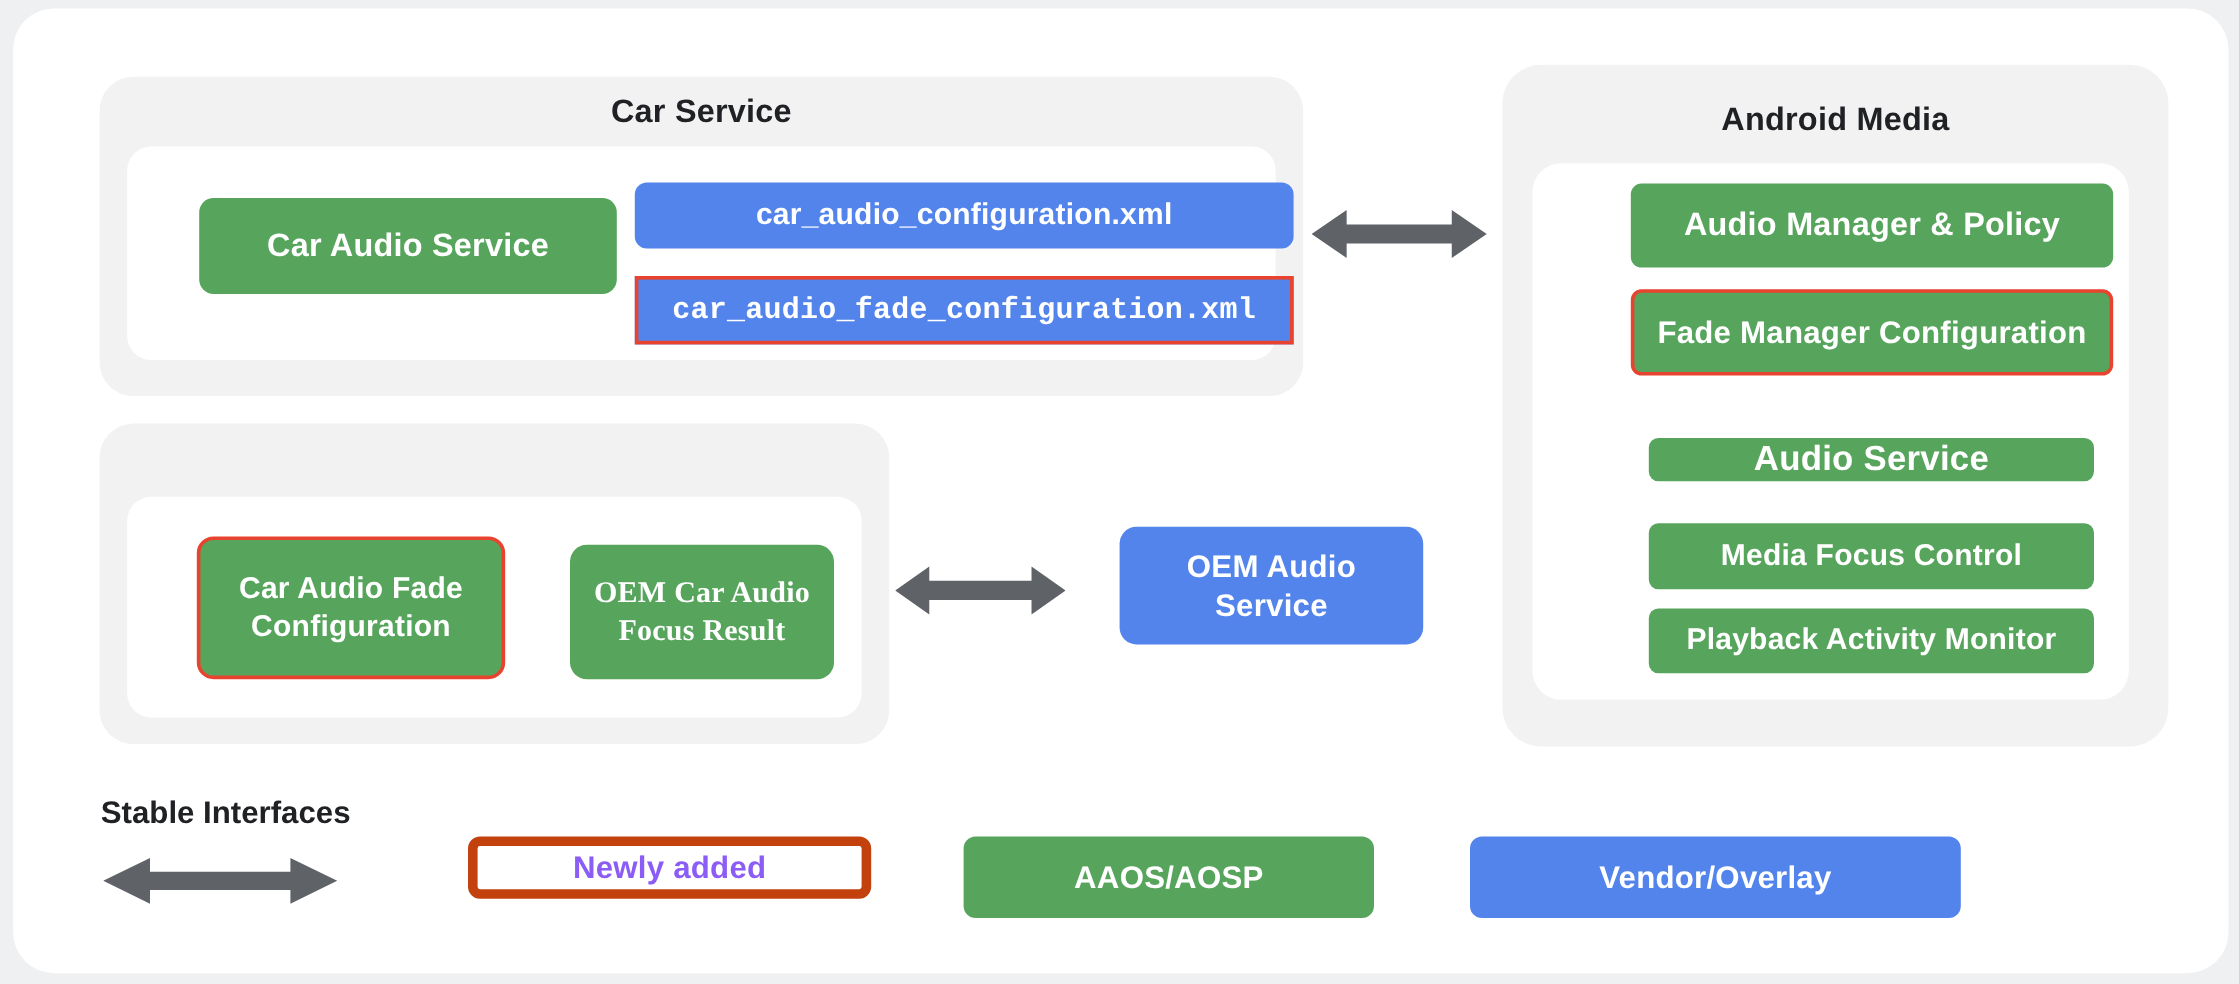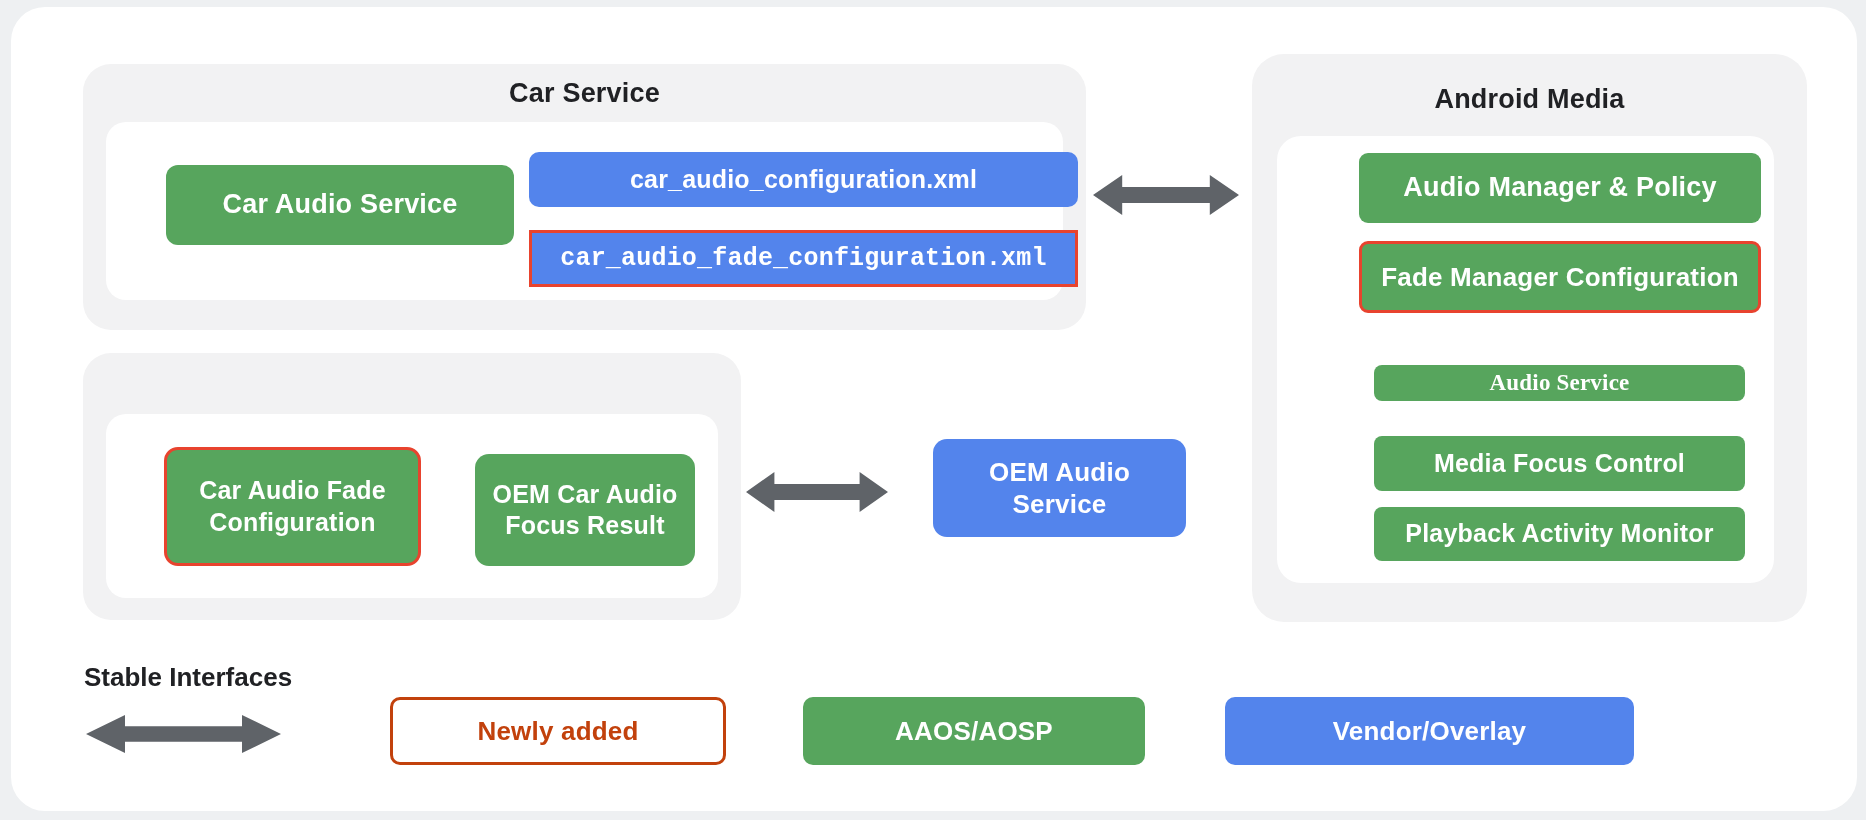--- a/index.html
+++ b/index.html
@@ -67,54 +67,54 @@
   .n-car-audio-service { left: 28px; top: 43px; width: 348px; height: 80px; border-radius: 12px; font-size: 27px; }
   .n-config-xml { left: 391px; top: 30px; width: 549px; height: 55px; border-radius: 10px; font-size: 25px; }
   .n-fade-xml   { left: 391px; top: 108px; width: 549px; height: 57px; border-radius: 0; font-size: 25px; font-family: Liberation Mono, monospace; }
 
   
   .g-android-media { left: 1241px; top: 47px; width: 555px; height: 568px; border-radius: 32px; }
   .g-android-media .group-title { top: 30px; }
   .g-android-media .inner-panel { left: 25px; top: 82px; width: 497px; height: 447px; border-radius: 24px; }
   .n-am-0 { left: 50px; top: 17px;  width: 402px; height: 70px; border-radius: 9px; font-size: 27px; }
   .n-am-1 { left: 50px; top: 105px; width: 402px; height: 72px; border-radius: 9px; font-size: 26px; }
-  .n-am-2 { left: 65px; top: 229px; width: 371px; height: 36px; border-radius: 8px; font-size: 23px; font-family: Liberation Serif, serif; }
+  .n-am-2 { left: 65px; top: 229px; width: 371px; height: 36px; border-radius: 8px; font-size: 29px; }
   .n-am-3 { left: 65px; top: 300px; width: 371px; height: 55px; border-radius: 8px; font-size: 25px; }
   .n-am-4 { left: 65px; top: 371px; width: 371px; height: 54px; border-radius: 8px; font-size: 25px; }
 
   
   .g-car-oem-focus { left: 72px; top: 346px; width: 658px; height: 267px; }
   .g-car-oem-focus .group-title { top: 13px; }
   .g-car-oem-focus .inner-panel { left: 23px; top: 61px; width: 612px; height: 184px; }
   .n-fade-configuration { left: 26px; top: 33px; width: 257px; height: 119px; border-radius: 14px; font-size: 25px; }
   .n-fade-configuration span { max-width: 200px; }
-  .n-focus-result { left: 337px; top: 40px; width: 220px; height: 112px; border-radius: 14px; font-size: 25px; }
+  .n-focus-result { left: 337px; top: 40px; width: 220px; height: 112px; border-radius: 14px; font-size: 25px; font-family: Liberation Serif, serif; }
   .n-focus-result span { max-width: 200px; }
 
   
   .n-oem-audio-service { left: 890px; top: 432px; width: 253px; height: 98px; border-radius: 14px; font-size: 26px; }
   .n-oem-audio-service span { max-width: 170px; }
 
   
   .arrow-top   { left: 1082px; top: 166px; width: 146px; height: 44px; }
   .arrow-mid   { left: 735px;  top: 463px; width: 142px; height: 44px; }
   .arrow-legend{ left: 75px;   top: 706px; width: 195px; height: 42px; }
 
   
   .legend-label {
     position: absolute;
     left: 73px; top: 655px;
     font-size: 26px;
     font-weight: bold;
     color: #202124;
   }
   .l-newly-added {
-    left: 347px; top: 690px; width: 336px; height: 68px;
-    background: #ffffff; color: #c2410c;
-    border: 3px solid #c2410c; border-radius: 10px; font-size: 26px;
+    left: 347px; top: 690px; width: 336px; height: 52px;
+    background: #ffffff; color: #8b5cf6;
+    border: 8px solid #c2410c; border-radius: 10px; font-size: 26px;
   }
   .l-aaos   { left: 760px;  top: 690px; width: 342px; height: 68px; border-radius: 10px; font-size: 26px; }
   .l-vendor { left: 1182px; top: 690px; width: 409px; height: 68px; border-radius: 10px; font-size: 26px; }
 </style>
 </head>
 <body>
 
 <div class="canvas">
   <div class="card">
 

